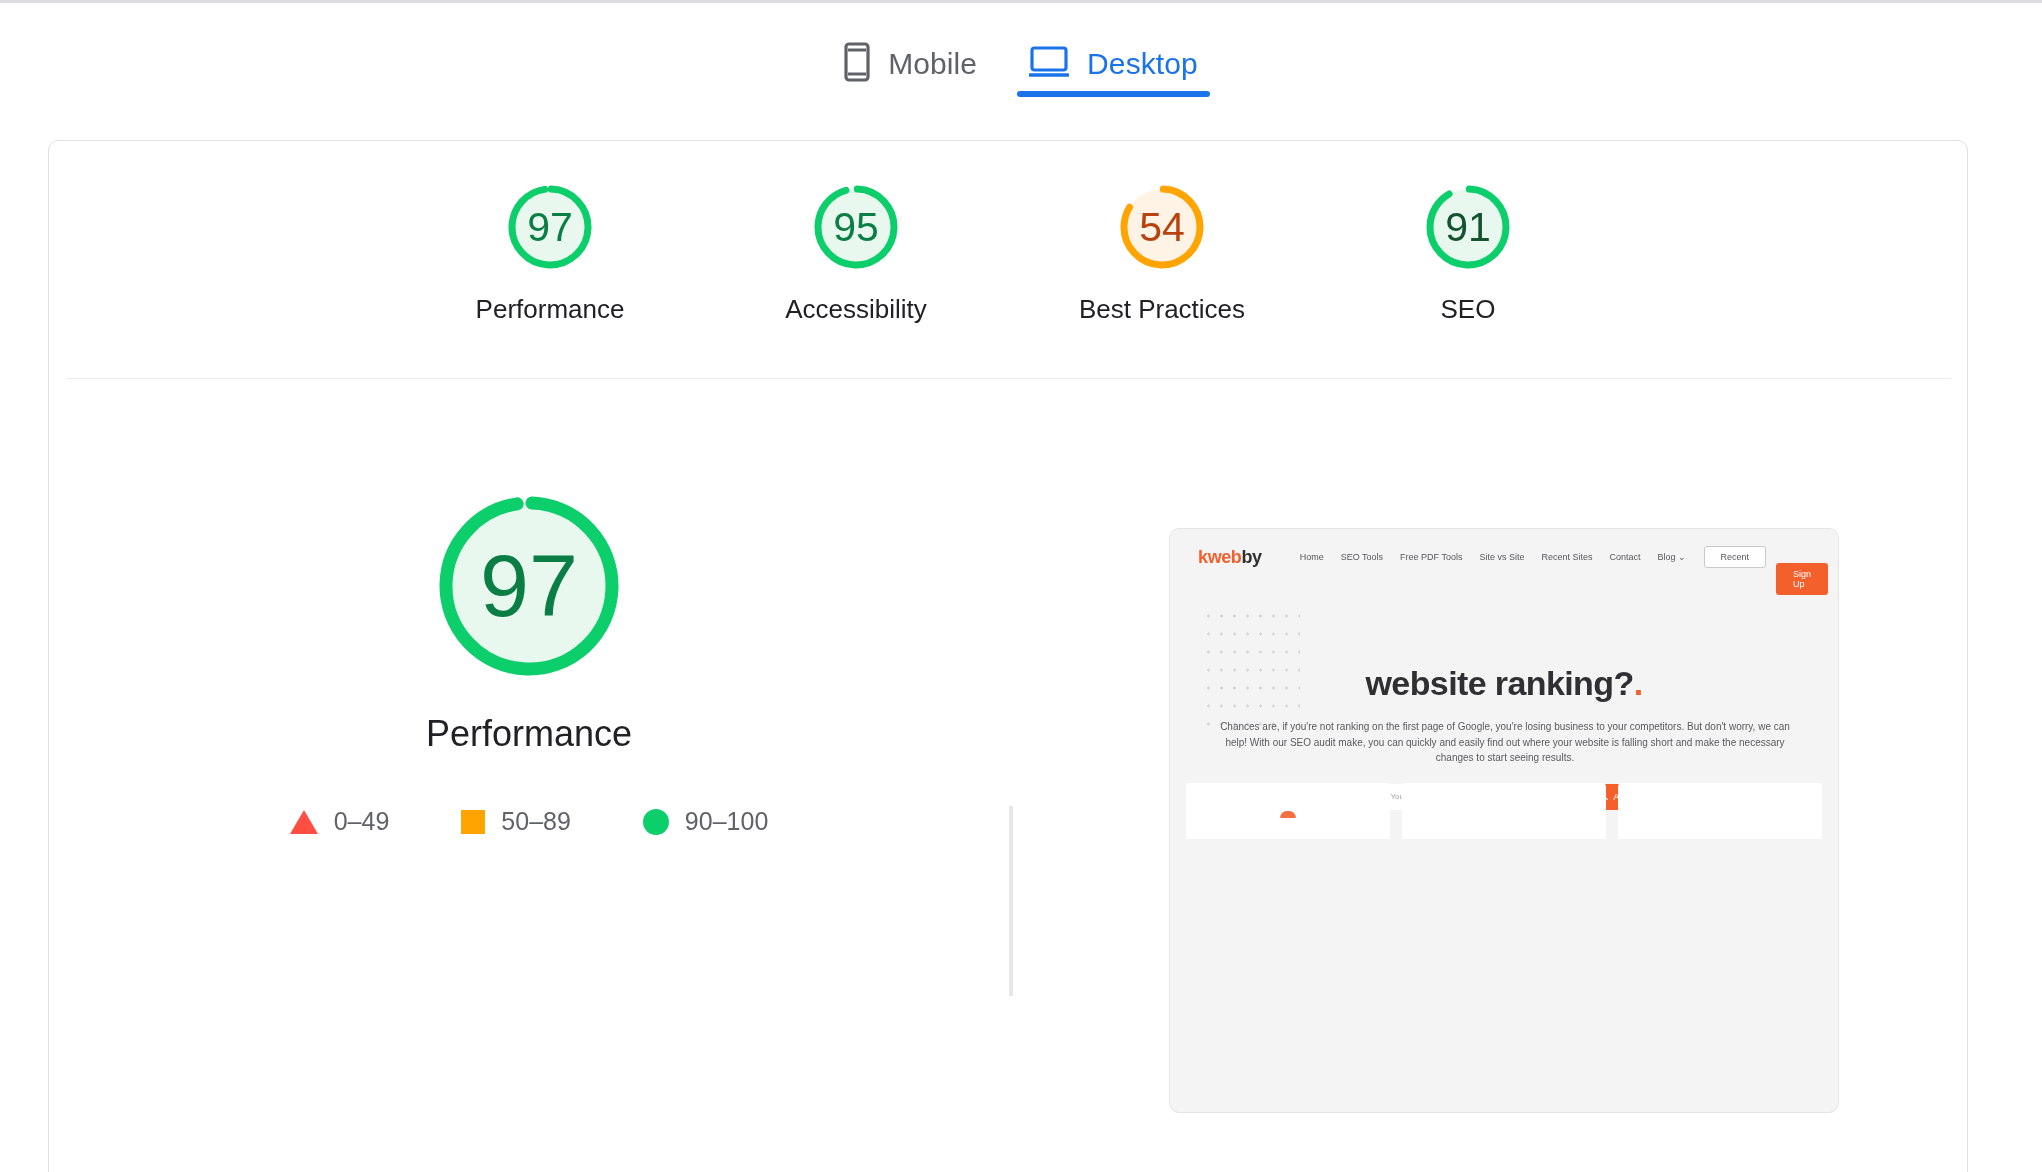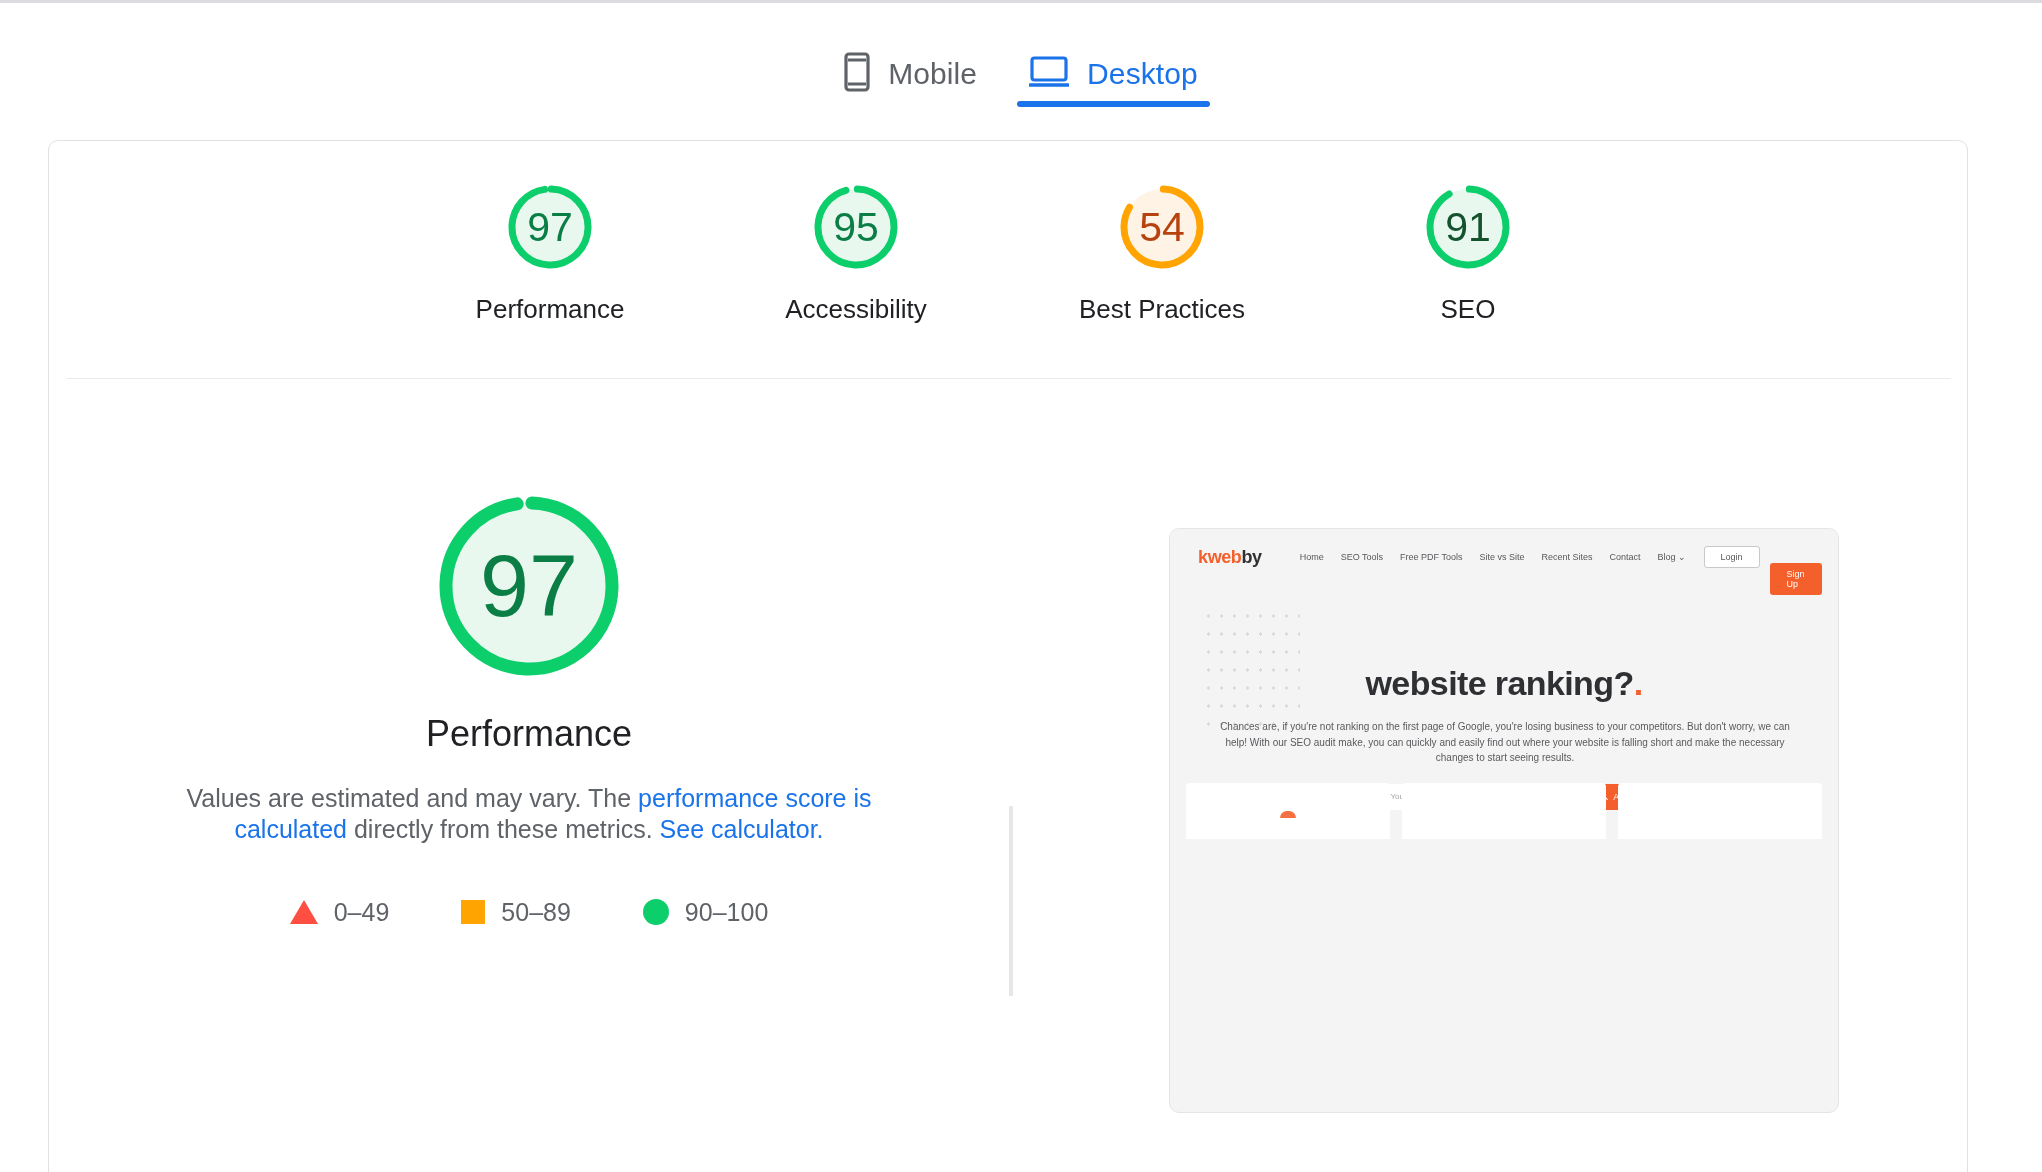--- a/index.html
+++ b/index.html
@@ -23,21 +23,21 @@
   .top-rule {
     position: absolute;
     top: 0; left: 0;
     width: 2042px; height: 3px;
     background: #dadce0;
   }
 
   
   .tabbar {
     position: absolute;
-    top: 13px; left: 0;
+    top: 3px; left: 0;
     width: 2042px; height: 97px;
     display: flex;
     justify-content: center;
     align-items: flex-start;
   }
   .tab {
     display: flex;
     align-items: center;
     gap: 18px;
     padding: 24px 26px 0 26px;
@@ -439,21 +439,20 @@
         <div class="big-gauge">
           <svg viewBox="0 0 200 200">
             <circle cx="100" cy="100" r="83" fill="#e8f8ef"></circle>
             <circle cx="100" cy="100" r="83" fill="none" stroke="#0cce6b" stroke-width="13" stroke-linecap="round" stroke-dasharray="505.9 521.5" transform="rotate(-88 100 100)"></circle>
           </svg>
           <span class="big-score" style="color:#0a7e45">97</span>
         </div>
 
         <h2 class="hero-title">Performance</h2>
 
-        <p class="hero-desc"><span>Values are estimated and may vary. The </span><a href="#">performance score is calculated</a><span> directly from these metrics. </span><a href="#">See calculator.</a></p>
 
         <div class="legend">
           <div class="legend-item">
             <span class="swatch-triangle"></span>
             <span class="legend-text">0–49</span>
           </div>
           <div class="legend-item">
             <span class="swatch-square"></span>
             <span class="legend-text">50–89</span>
           </div>
@@ -473,21 +472,21 @@
           <div class="mini-logo"><span class="k">k</span><span class="web">web</span><span class="by">by</span></div>
           <div class="mini-nav-links">
             <span class="mini-nav-link">Home</span>
             <span class="mini-nav-link">SEO Tools</span>
             <span class="mini-nav-link">Free PDF Tools</span>
             <span class="mini-nav-link">Site vs Site</span>
             <span class="mini-nav-link">Recent Sites</span>
             <span class="mini-nav-link">Contact</span>
             <span class="mini-nav-link">Blog ⌄</span>
           </div>
-          <span class="mini-login">Login</span>
+          <span class="mini-login">Recent</span>
           <span class="mini-signup">Sign Up</span>
         </div>
 
         <div class="mini-hero">
           <div class="dots-deco"></div>
 
           <div class="mini-h1">
             <br>
             <span>website ranking?</span><span class="dot">.</span>
           </div>

